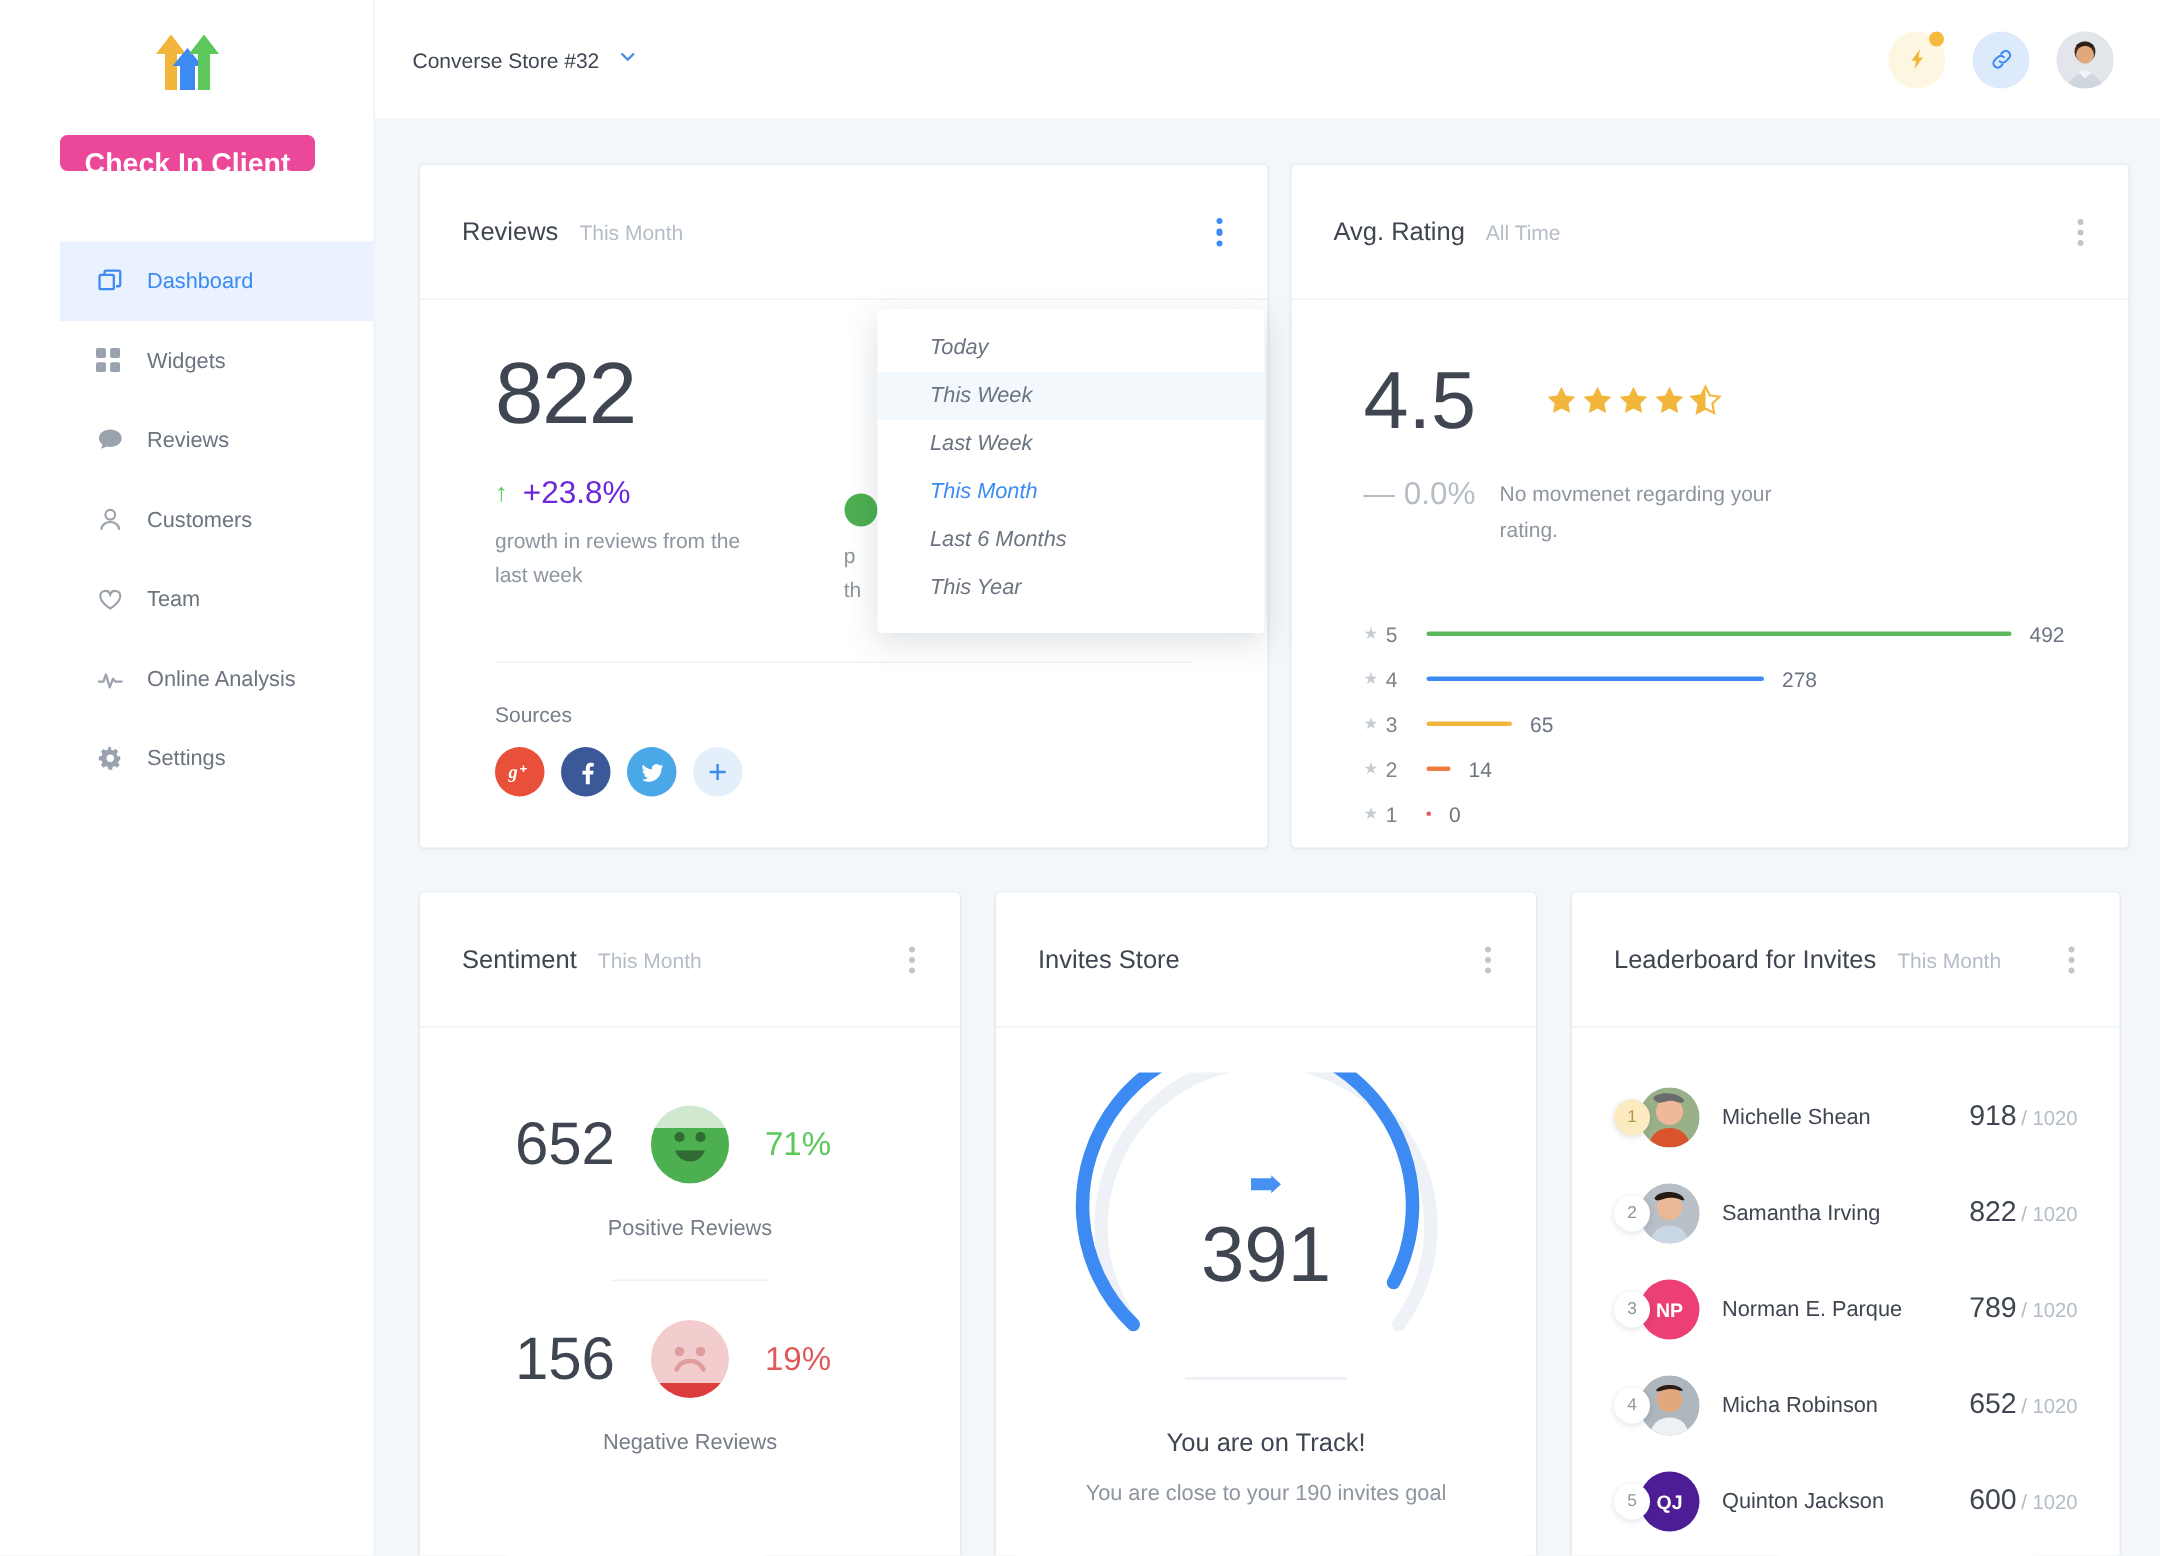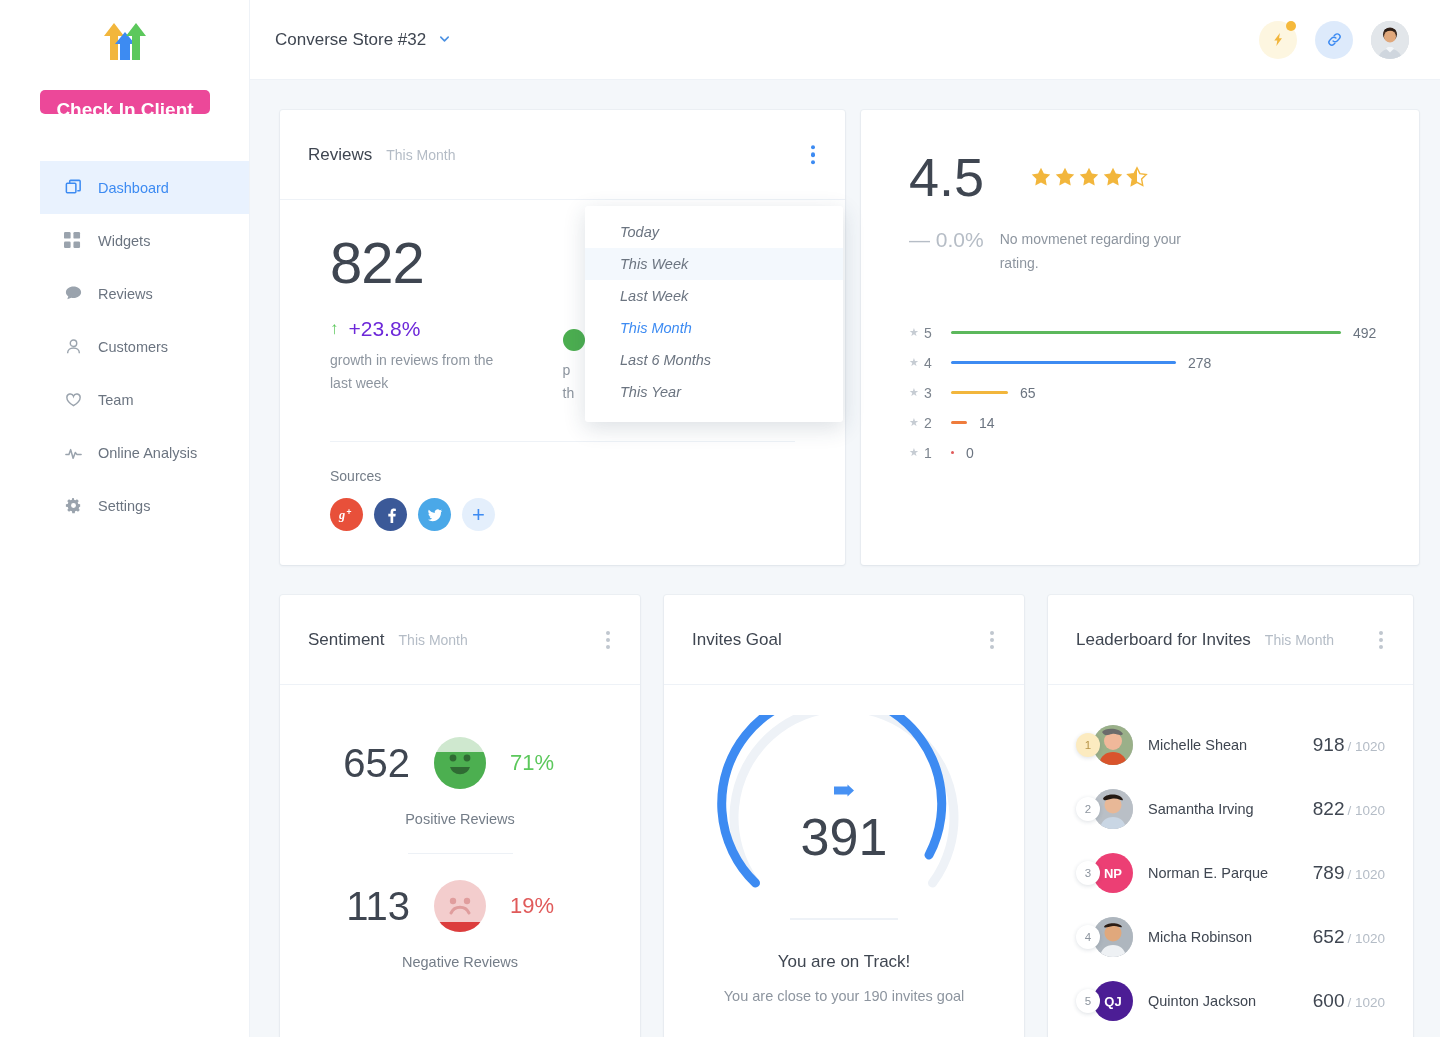--- a/index.html
+++ b/index.html
@@ -40,21 +40,21 @@
 
   
   .main { flex: 1; height: 1037px; display: flex; flex-direction: column; }
   .topbar {
     height: 80px; min-height: 80px; background: #fff;
     border-bottom: 1px solid #eef2f7;
     display: flex; align-items: center; justify-content: space-between;
     padding: 0 45px 0 25px;
   }
   .store-sel { display: flex; align-items: center; gap: 12px; cursor: pointer; }
-  .store-name { font-size: 17px; color: #3f4651; }
+  .store-name { font-size: 14px; color: #3f4651; }
   .chev { color: #4a90e2; }
   .top-actions { display: flex; align-items: center; gap: 18px; }
   .round-btn {
     width: 38px; height: 38px; border-radius: 50%;
     display: flex; align-items: center; justify-content: center;
     cursor: pointer; position: relative;
   }
   .bolt-btn { background: #fdf6e0; }
   .link-btn { background: #ddeaFb; }
   .badge-dot {
@@ -386,20 +386,29 @@
             <div class="dd-item">Today</div>
             <div class="dd-item hover">This Week</div>
             <div class="dd-item">Last Week</div>
             <div class="dd-item sel">This Month</div>
             <div class="dd-item">Last 6 Months</div>
             <div class="dd-item">This Year</div>
           </div>
         </section>
 
         <section class="card rating-card">
+          <div class="card-head">
+            <span class="card-title">Avg. Rating</span>
+            <span class="card-period">All Time</span>
+            <span class="kebab">
+              <i></i>
+                <i></i>
+                <i></i>
+            </span>
+          </div>
           <div class="rate-body">
             <div class="rate-top">
               <span class="rate-num">4.5</span>
               <span class="stars">
                 <svg width="22" height="22" viewBox="0 0 20 20" fill="#f2b63c">
                     <path d="M10 1.6l2.6 5.3 5.8.85-4.2 4.1 1 5.8L10 14.9l-5.2 2.75 1-5.8-4.2-4.1 5.8-.85z"></path>
                   </svg>
                 <svg width="22" height="22" viewBox="0 0 20 20" fill="#f2b63c">
                     <path d="M10 1.6l2.6 5.3 5.8.85-4.2 4.1 1 5.8L10 14.9l-5.2 2.75 1-5.8-4.2-4.1 5.8-.85z"></path>
                   </svg>
@@ -502,39 +511,39 @@
                 </span>
                 <span class="sent-pct pos-pct">71%</span>
               </div>
               <div class="sent-cap">Positive Reviews</div>
             </div>
 
             <div class="sent-div"></div>
 
             <div class="sent-group">
               <div class="sent-line">
-                <span class="sent-num">113</span>
+                <span class="sent-num">156</span>
                 <span class="face face-neg">
                   <span class="fill"></span>
                   <svg width="52" height="52" viewBox="0 0 52 52">
                     <circle cx="19" cy="21" r="3.2" fill="#e09d9d"></circle>
                     <circle cx="33" cy="21" r="3.2" fill="#e09d9d"></circle>
                     <path d="M17 33a10 10 0 0118 0" fill="none" stroke="#e09d9d" stroke-width="3" stroke-linecap="round"></path>
                   </svg>
                 </span>
                 <span class="sent-pct neg-pct">19%</span>
               </div>
               <div class="sent-cap">Negative Reviews</div>
             </div>
           </div>
         </section>
 
         <section class="card invites-card">
           <div class="card-head">
-            <span class="card-title">Invites Goal</span>
+            <span class="card-title">Invites Store</span>
             <span class="kebab">
               <i></i>
                 <i></i>
                 <i></i>
             </span>
           </div>
           <div class="inv-body">
             <div class="gauge-wrap">
               <svg width="260" height="185" viewBox="0 0 260 185">
                 <path d="M41.5 168A110 110 0 11218.5 168" fill="none" stroke="#eef2f7" stroke-width="9" stroke-linecap="round"></path>

